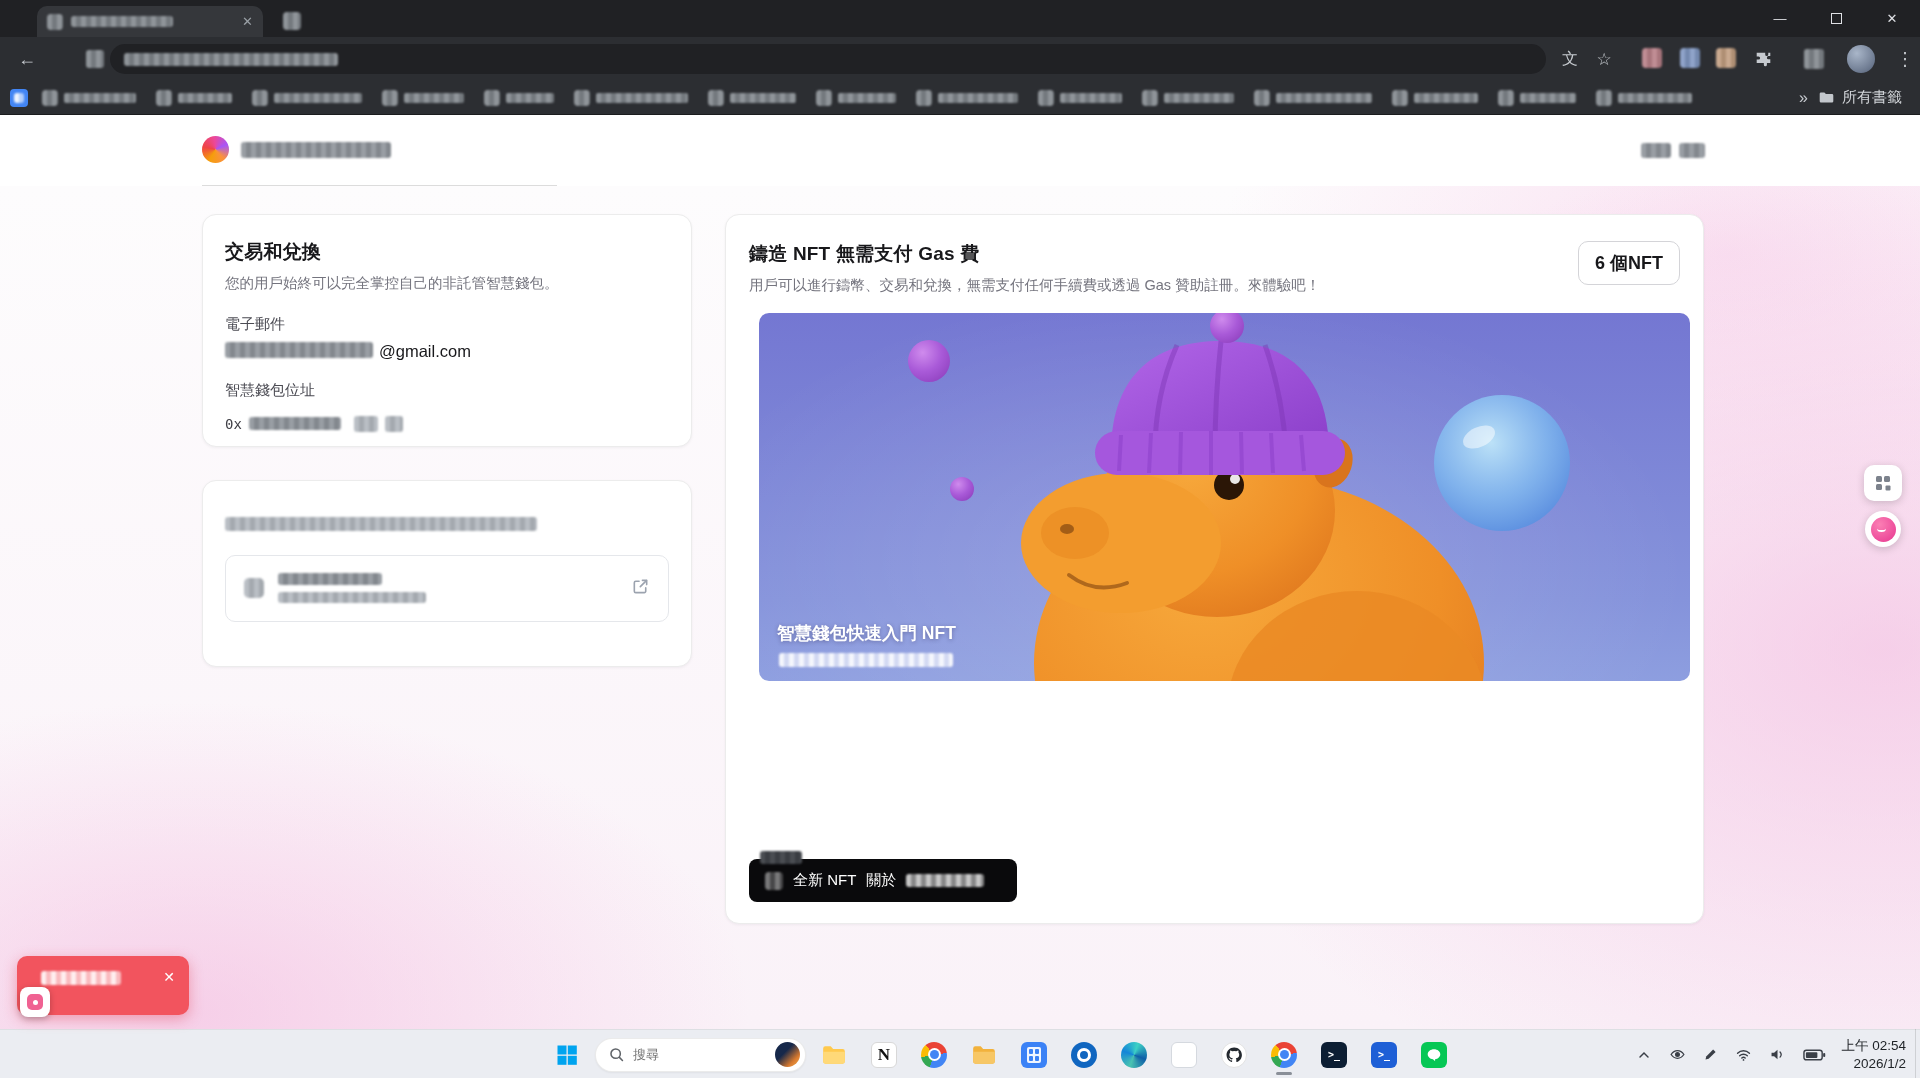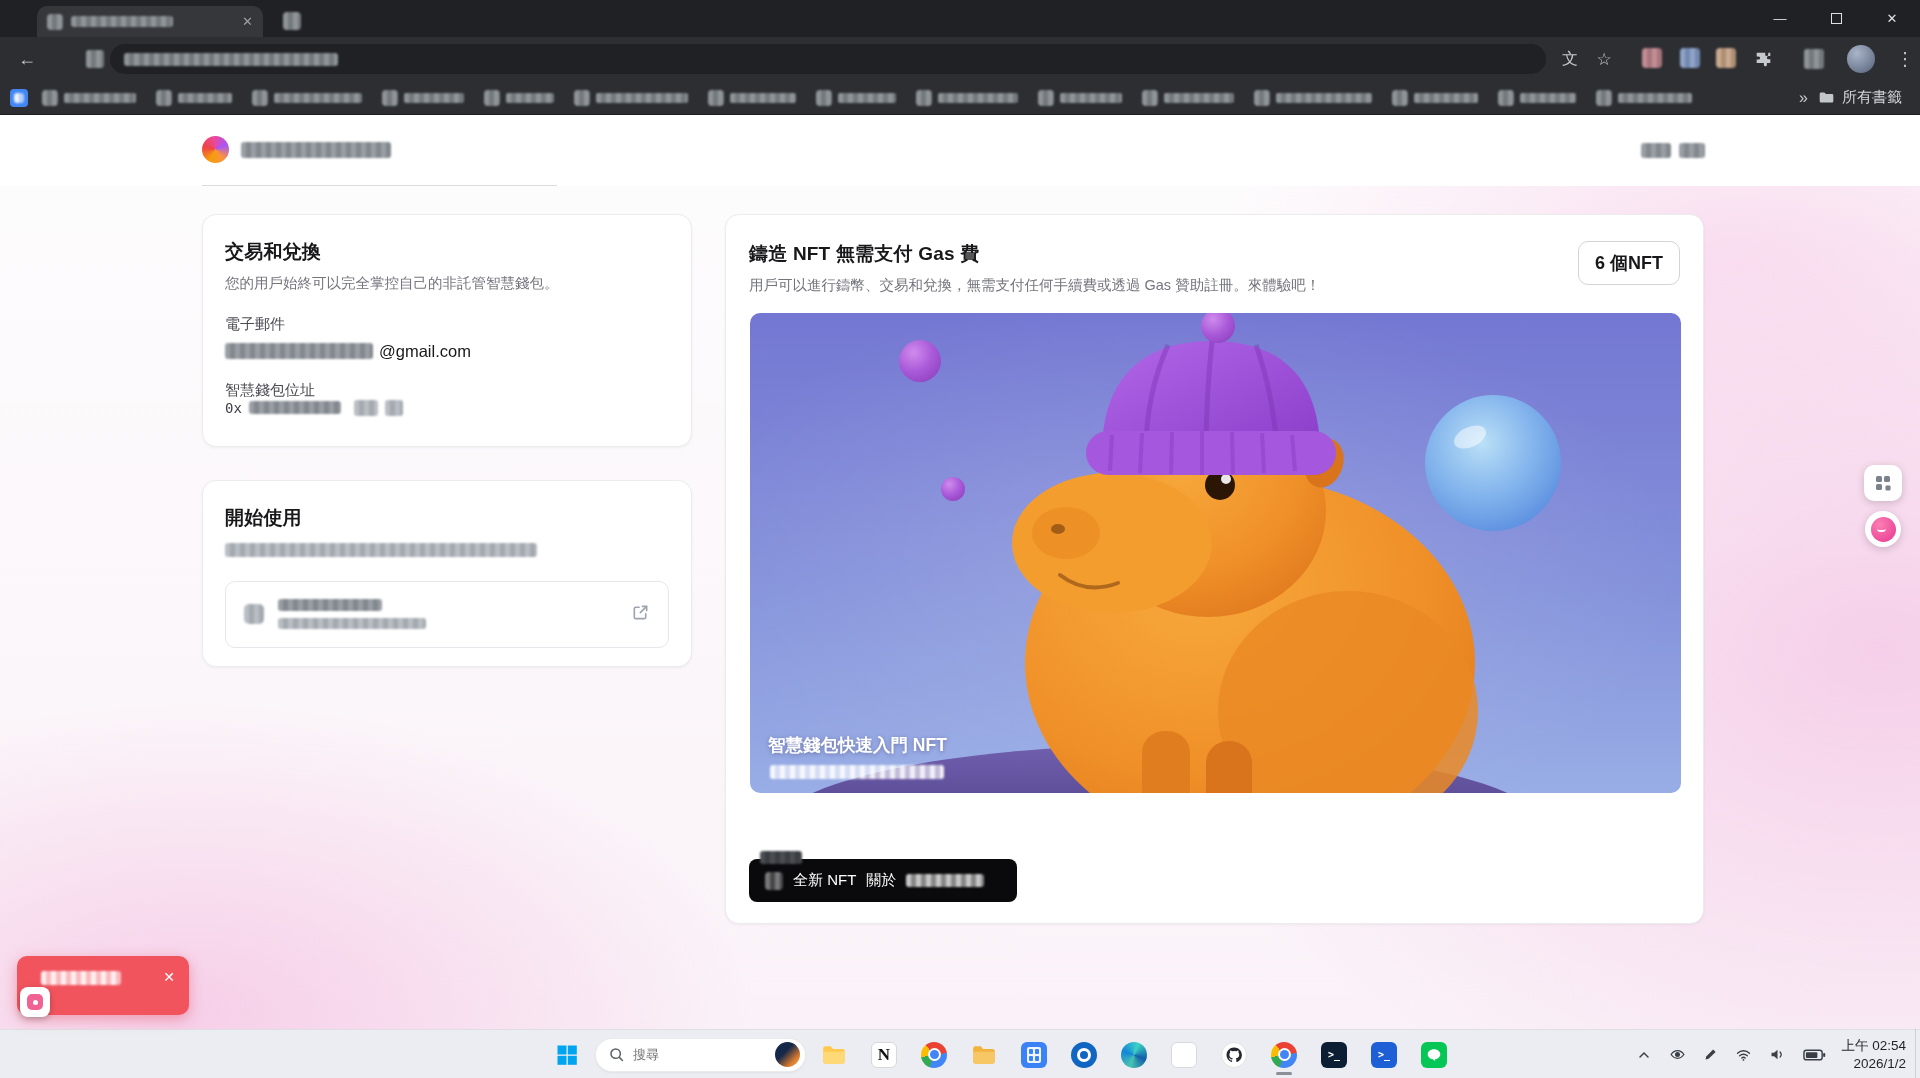--- a/index.html
+++ b/index.html
@@ -59,34 +59,34 @@
       radial-gradient(820px 460px at 90% 8%, rgba(246,199,230,.5), transparent 62%),
       linear-gradient(180deg,#fdfcfd,#faf2f8)}
 
   .card{position:absolute;background:#fff;border:1px solid #ececec;border-radius:14px;
     box-shadow:0 1px 3px rgba(16,24,40,.05)}
   .card h2{font-size:19px;font-weight:700;color:#18181b;letter-spacing:.2px}
   .sub{font-size:14.5px;color:#74747e;line-height:1.5;margin-top:8px}
   .lbl{font-size:15px;color:#4b4b53;margin-top:20px}
 
   #profile-card{left:202px;top:28px;width:490px;height:233px;padding:24px 22px}
-  .email-row{margin-top:8px;display:flex;align-items:center;gap:6px;font-size:16.5px;color:#18181b}
-  .wallet-row{margin-top:0;display:flex;align-items:center;gap:7px;
+  .email-row{margin-top:8px;display:flex;gap:6px;font-size:16.5px;color:#18181b}
+  .wallet-row{margin-top:16px;display:flex;align-items:center;gap:7px;
     font-family:"DejaVu Sans Mono","Liberation Mono",monospace;font-size:14px;color:#3f3f46}
 
   #started-card{left:202px;top:294px;width:490px;height:187px;padding:24px 22px}
   .started-item{margin-top:20px;border:1px solid #e5e7eb;border-radius:10px;height:67px;
     display:flex;align-items:center;padding:0 18px;gap:14px}
   .si-lines{display:flex;flex-direction:column;gap:7px}
 
   #nft-card{left:725px;top:28px;width:979px;height:710px;padding:26px 23px}
   .nft-head{display:flex;align-items:flex-start}
   .nft-badge{margin-left:auto;border:1.5px solid #d4d4d8;border-radius:10px;padding:9px 16px;
     font-size:18px;font-weight:700;color:#18181b;background:#fff}
-  .nft-img{position:absolute;left:24px;top:98px;width:931px;height:480px;border-radius:10px;overflow:hidden}
+  .nft-img{position:absolute;left:33px;top:98px;width:931px;height:368px;border-radius:10px;overflow:hidden}
   .nft-img svg{display:block}
   .img-caption{position:absolute;left:18px;bottom:36px;color:#fff;font-size:17.5px;font-weight:700;
     text-shadow:0 1px 4px rgba(30,20,60,.35)}
   .img-subline{position:absolute;left:20px;bottom:14px;height:14px;width:174px;border-radius:3px}
   .mint-btn{position:absolute;left:23px;top:644px;width:268px;height:43px;background:#0a0a0c;border:none;
     border-radius:8px;color:#fff;display:flex;align-items:center;gap:10px;padding:0 16px;
     font-size:15px;font-family:inherit;cursor:pointer}
   .mint-tip{position:absolute;left:34px;top:636px;width:42px;height:13px;border-radius:3px;z-index:3}
 
   
@@ -294,21 +294,20 @@
         <div class="lbl">智慧錢包位址</div>
         <div class="wallet-row">
           <span>0x</span>
           <span class="rd rd-ink" style="width:92px;height:13px"></span>
           <span class="rd rd-light" style="width:24px;height:16px;margin-left:6px"></span>
           <span class="rd rd-light" style="width:18px;height:16px"></span>
         </div>
       </section>
 
       <section class="card" id="started-card">
-        <h2>開始使用</h2>
         <div class="sub"><span class="rd rd-light" style="width:312px;height:14px"></span></div>
         <div class="started-item">
           <span class="rd rd-light" style="width:20px;height:20px;border-radius:5px"></span>
           <span class="si-lines">
             <span class="rd rd-ink" style="width:104px;height:12px"></span>
             <span class="rd rd-light" style="width:148px;height:11px"></span>
           </span>
           <span style="margin-left:auto">
             <svg width="19" height="19" viewBox="0 0 20 20" fill="none" stroke="#9ca3af" stroke-width="1.7" stroke-linecap="round" stroke-linejoin="round">
                 <path d="M8.5 4.5H5A1.5 1.5 0 0 0 3.5 6v9A1.5 1.5 0 0 0 5 16.5h9a1.5 1.5 0 0 0 1.5-1.5v-3.5"></path>

